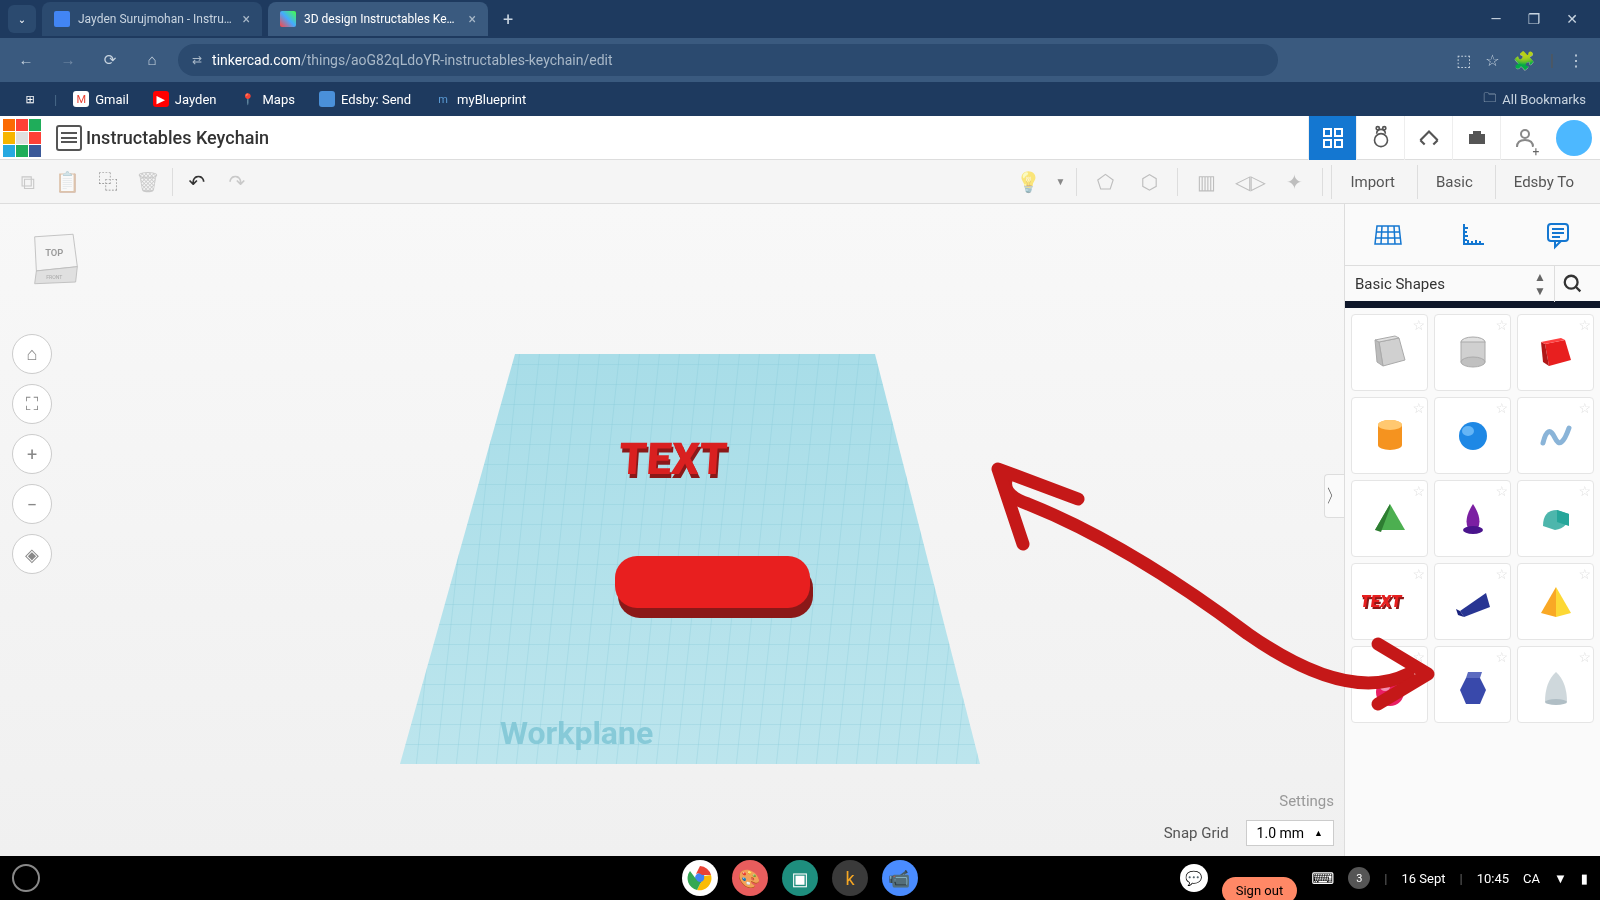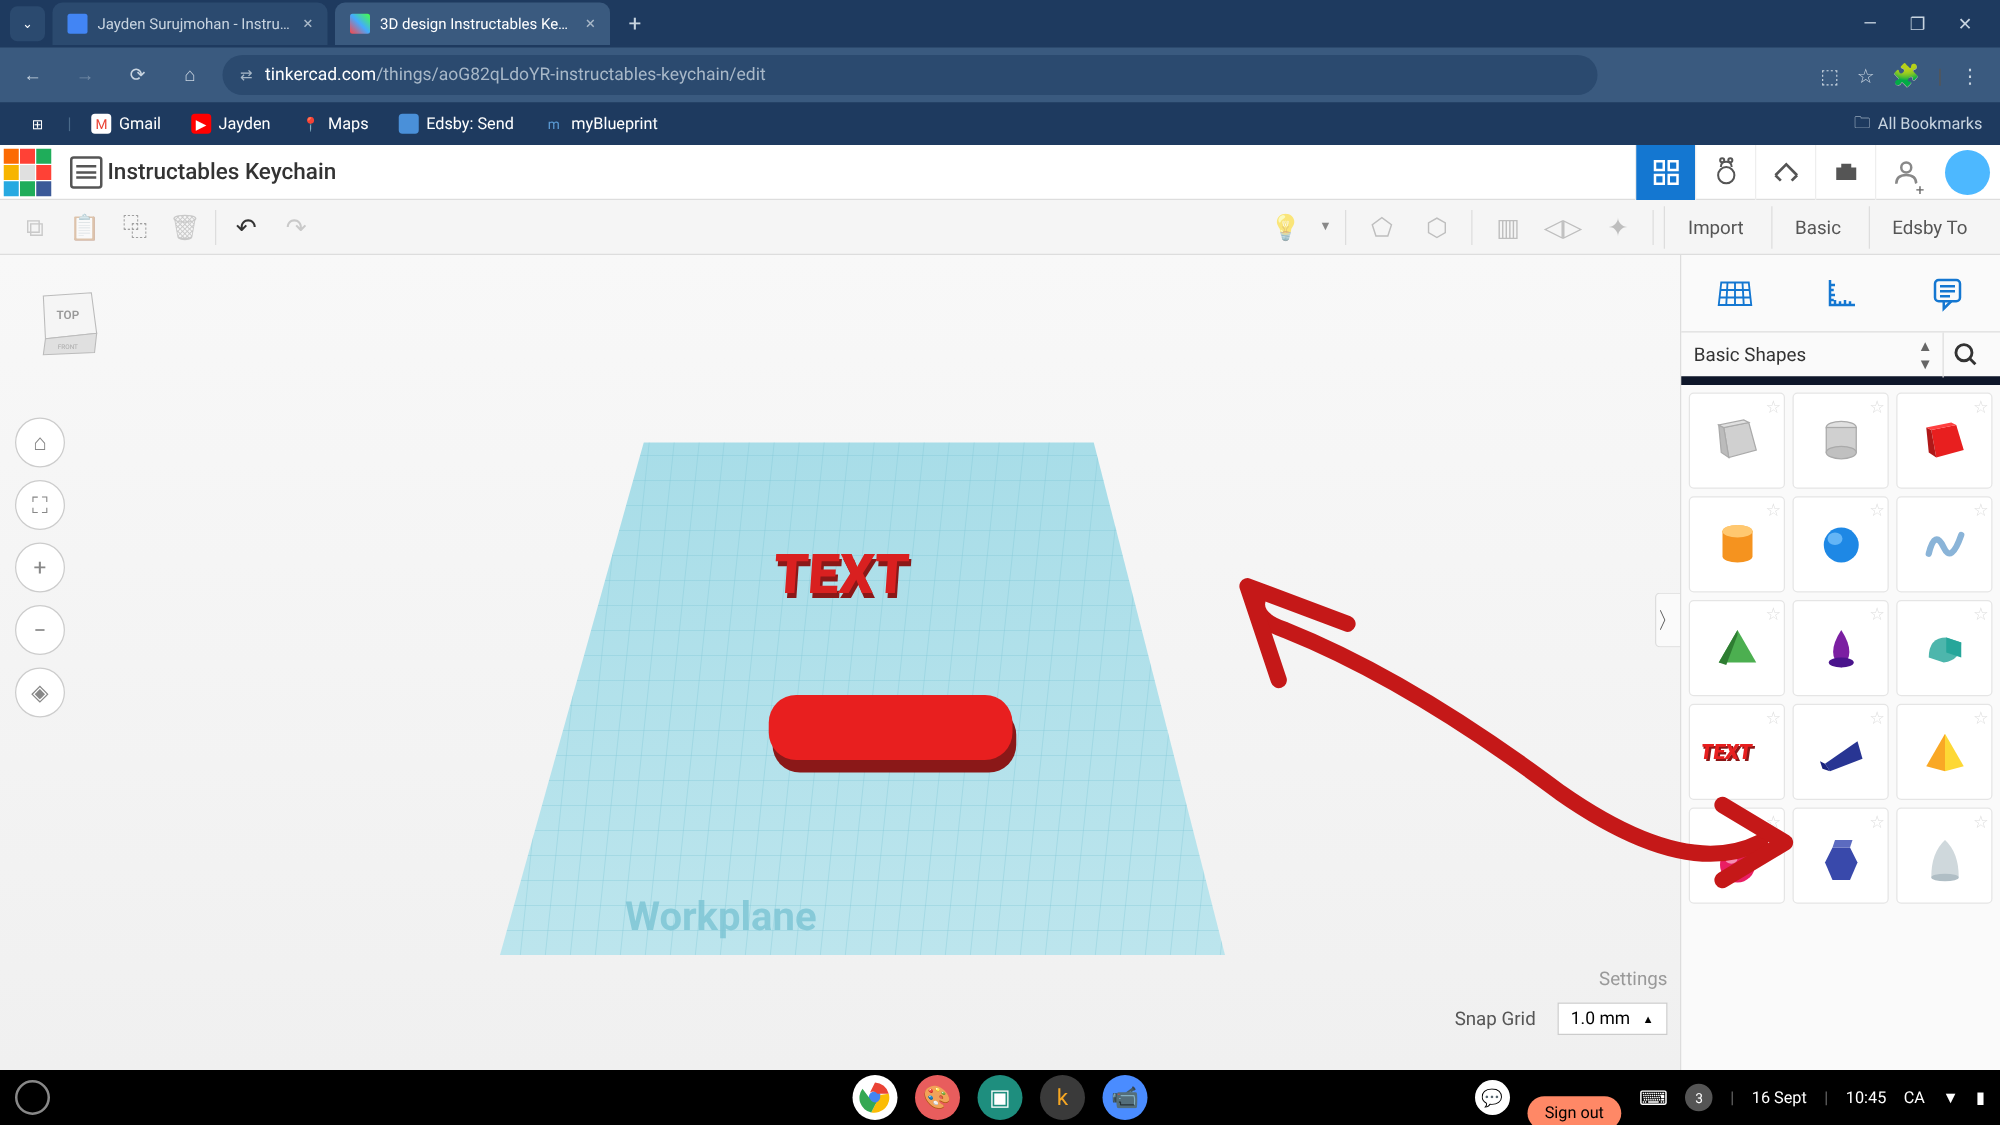--- a/index.html
+++ b/index.html
@@ -68,21 +68,21 @@
 .panel-tab { flex: 1; display: flex; align-items: center; justify-content: center; cursor: pointer; font-size: 30px; color: #1477d1; }
 .shape-category { height: 42px; display: flex; align-items: center; padding: 0 10px; border-bottom:7px solid #0f172a;text-align:right; }
 .cat-select { flex: 1; font-size: 15px; color: #333; display:flex; align-items:center; justify-content:space-between; cursor:pointer; padding-right:8px; }
 .search-btn { width: 36px; height: 36px; display: flex; align-items: center; justify-content: center; font-size: 20px; cursor: pointer; border-left:1px solid #ddd; }
 .shapes-grid { flex:1; overflow-y: auto; padding: 6px; display: grid; grid-template-columns: repeat(3, 1fr); gap: 6px; align-content:start; }
 .shape-item { aspect-ratio: 1; background: #fff; border: 1px solid #e5e5e5; border-radius: 4px; display: flex; align-items: center; justify-content: center; cursor: pointer; position: relative; }
 .shape-star { position: absolute; top: 2px; right: 2px; color: #ddd; font-size: 14px; }
 .panel-toggle { position:absolute; right:256px; top:270px; width:20px; height:44px; background:#fafafa; border:1px solid #ddd; border-right:none; border-radius:4px 0 0 4px; display:flex; align-items:center; justify-content:center; cursor:pointer; font-size:18px; color:#555;}
 
 
-.canvas-bottom { position: absolute; bottom: 28px; right: 266px; display: flex; align-items: center; gap: 14px; }
+.canvas-bottom { position: absolute; bottom: 10px; right: 266px; display: flex; align-items: center; gap: 14px; }
 .settings-link { color: #999; font-size: 15px; cursor: pointer; }
 .snap-label { color: #555; font-size: 15px; }
 .snap-select { border: 1px solid #ccc; padding: 4px 10px; font-size: 14px; background:#fff; cursor:pointer; display:flex; align-items:center; gap:10px; }
 
 
 .taskbar { position: absolute; bottom: 0; left: 0; right: 0; height: 44px; background: #000; display: flex; align-items: center; padding: 0 12px; color: #fff; font-size: 13px; }
 .taskbar-left { width: 28px; height: 28px; border: 2px solid #888; border-radius: 50%; cursor: pointer; }
 .taskbar-center { position: absolute; left: 50%; transform: translateX(-50%); display: flex; gap: 14px; }
 .task-icon { width: 36px; height: 36px; border-radius: 50%; cursor: pointer; display:flex; align-items:center; justify-content:center; font-size:18px; }
 .taskbar-right { margin-left: auto; display: flex; align-items: center; gap: 14px; }

